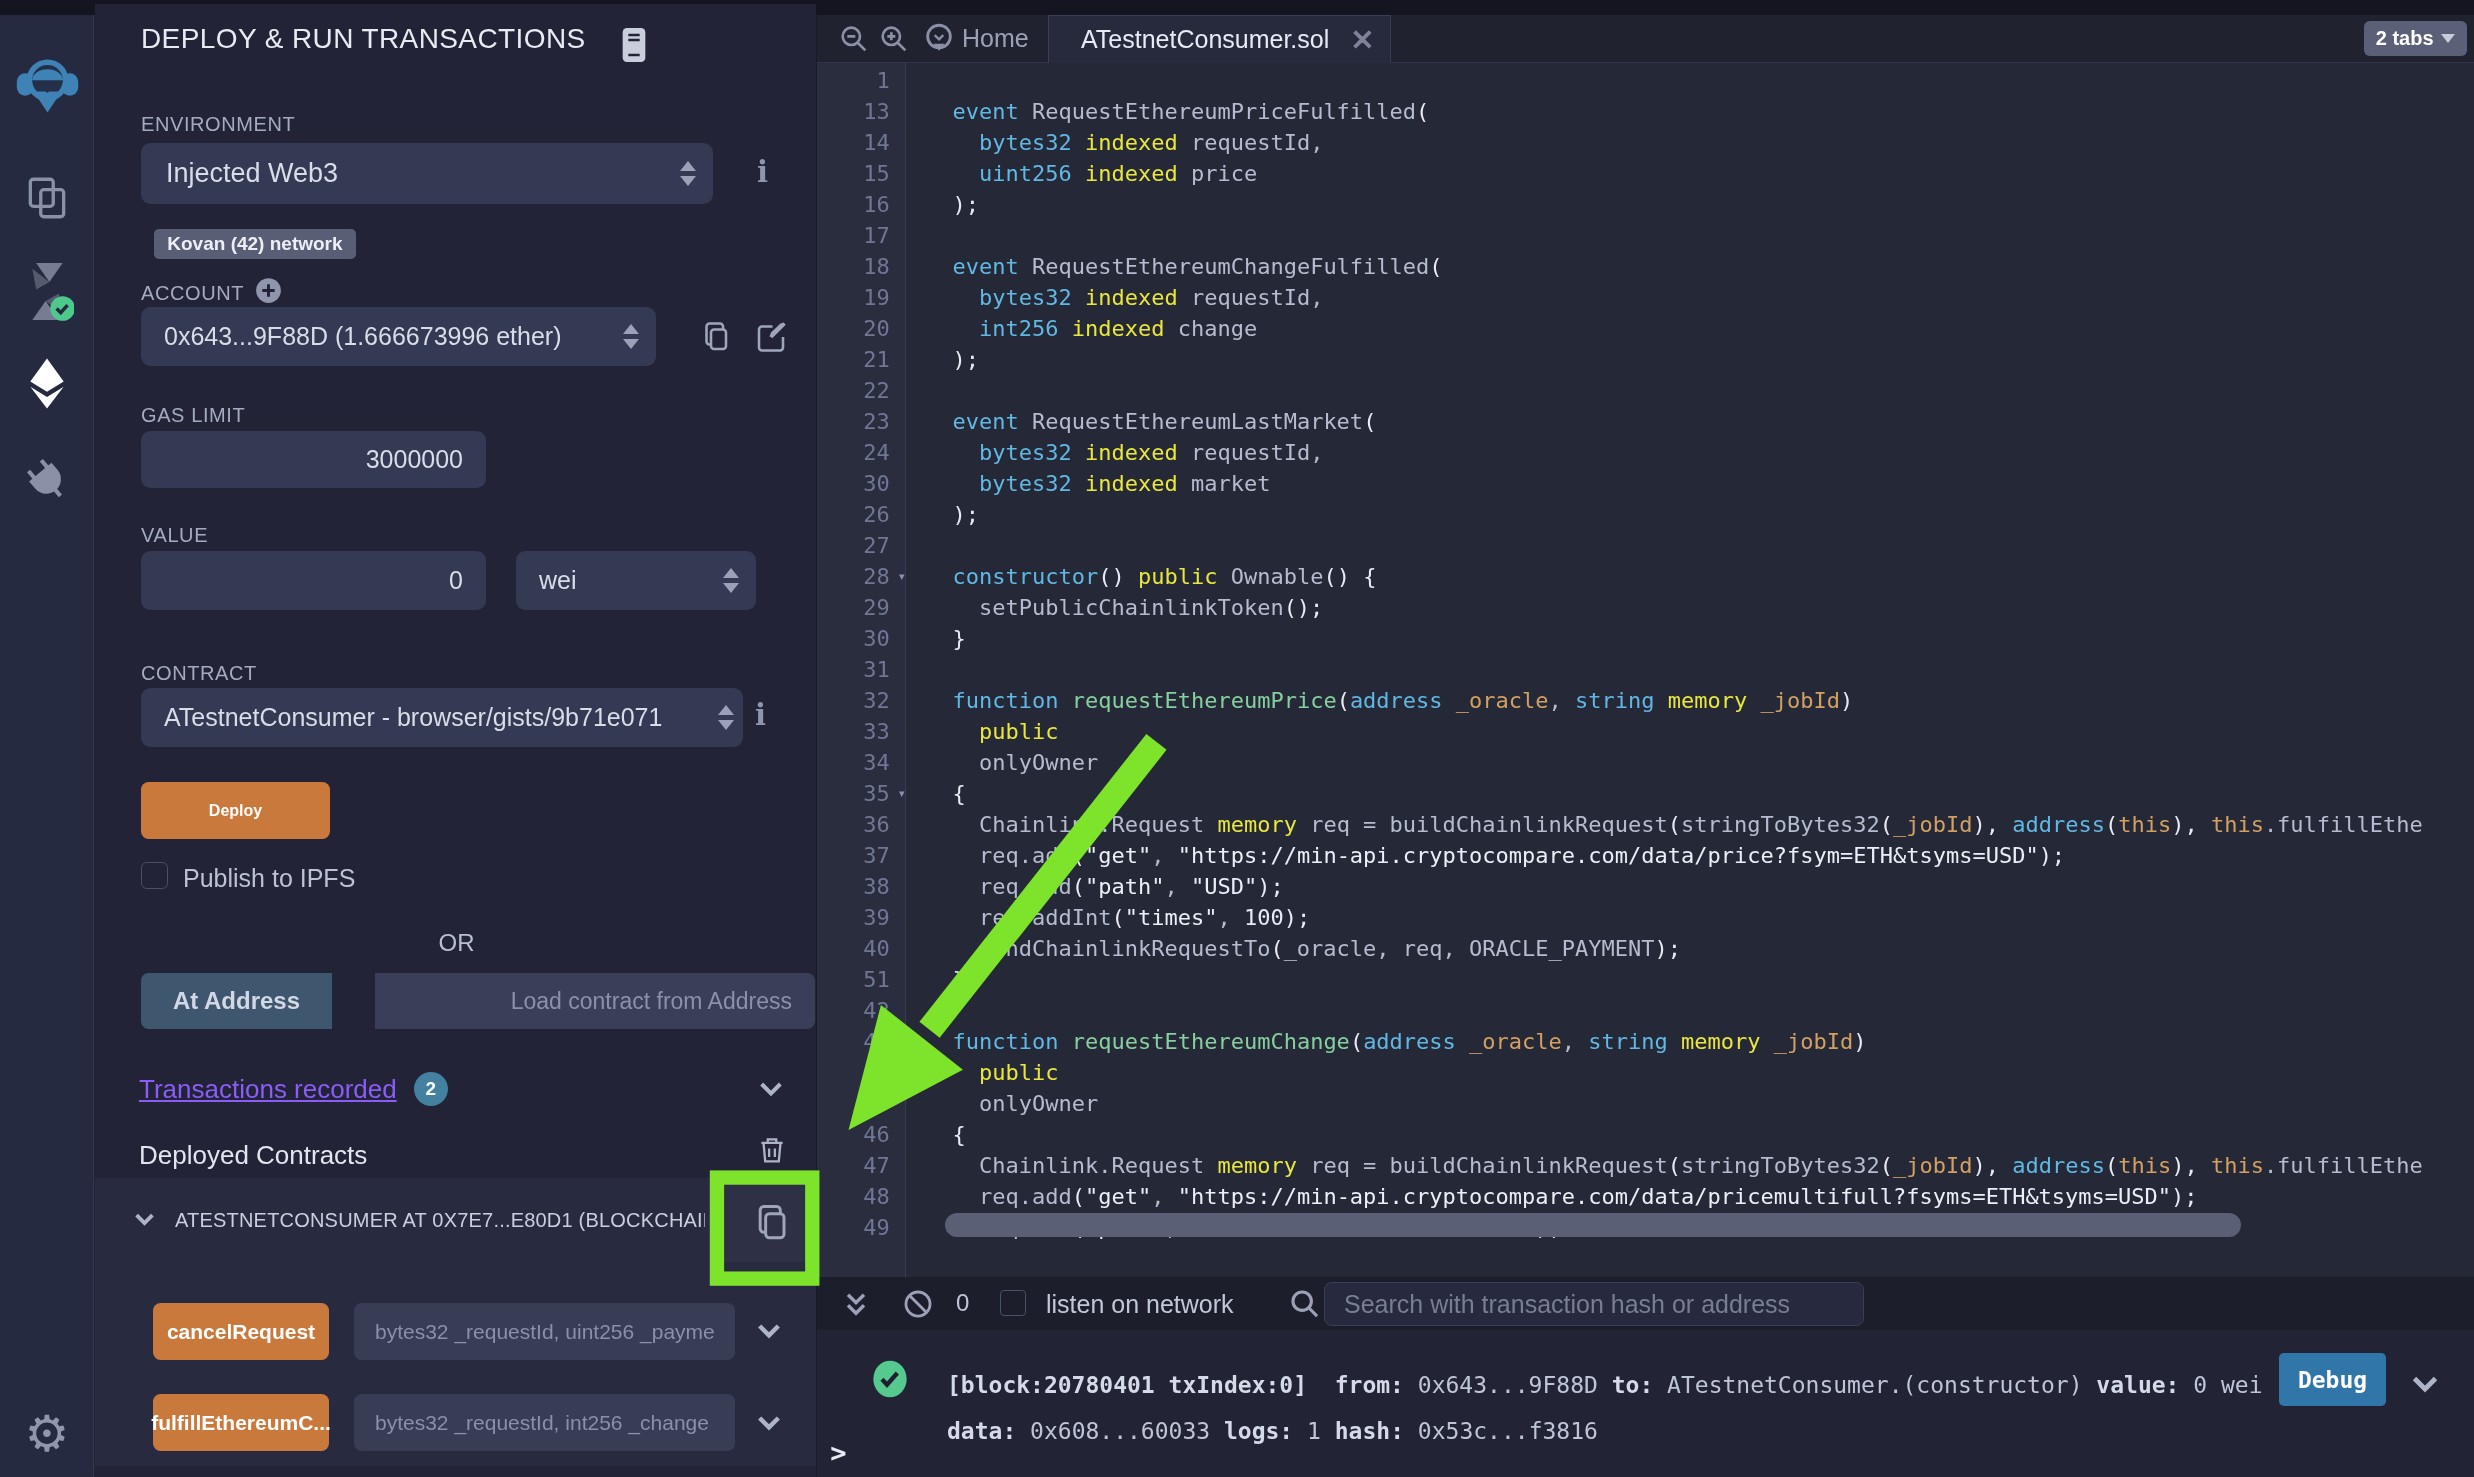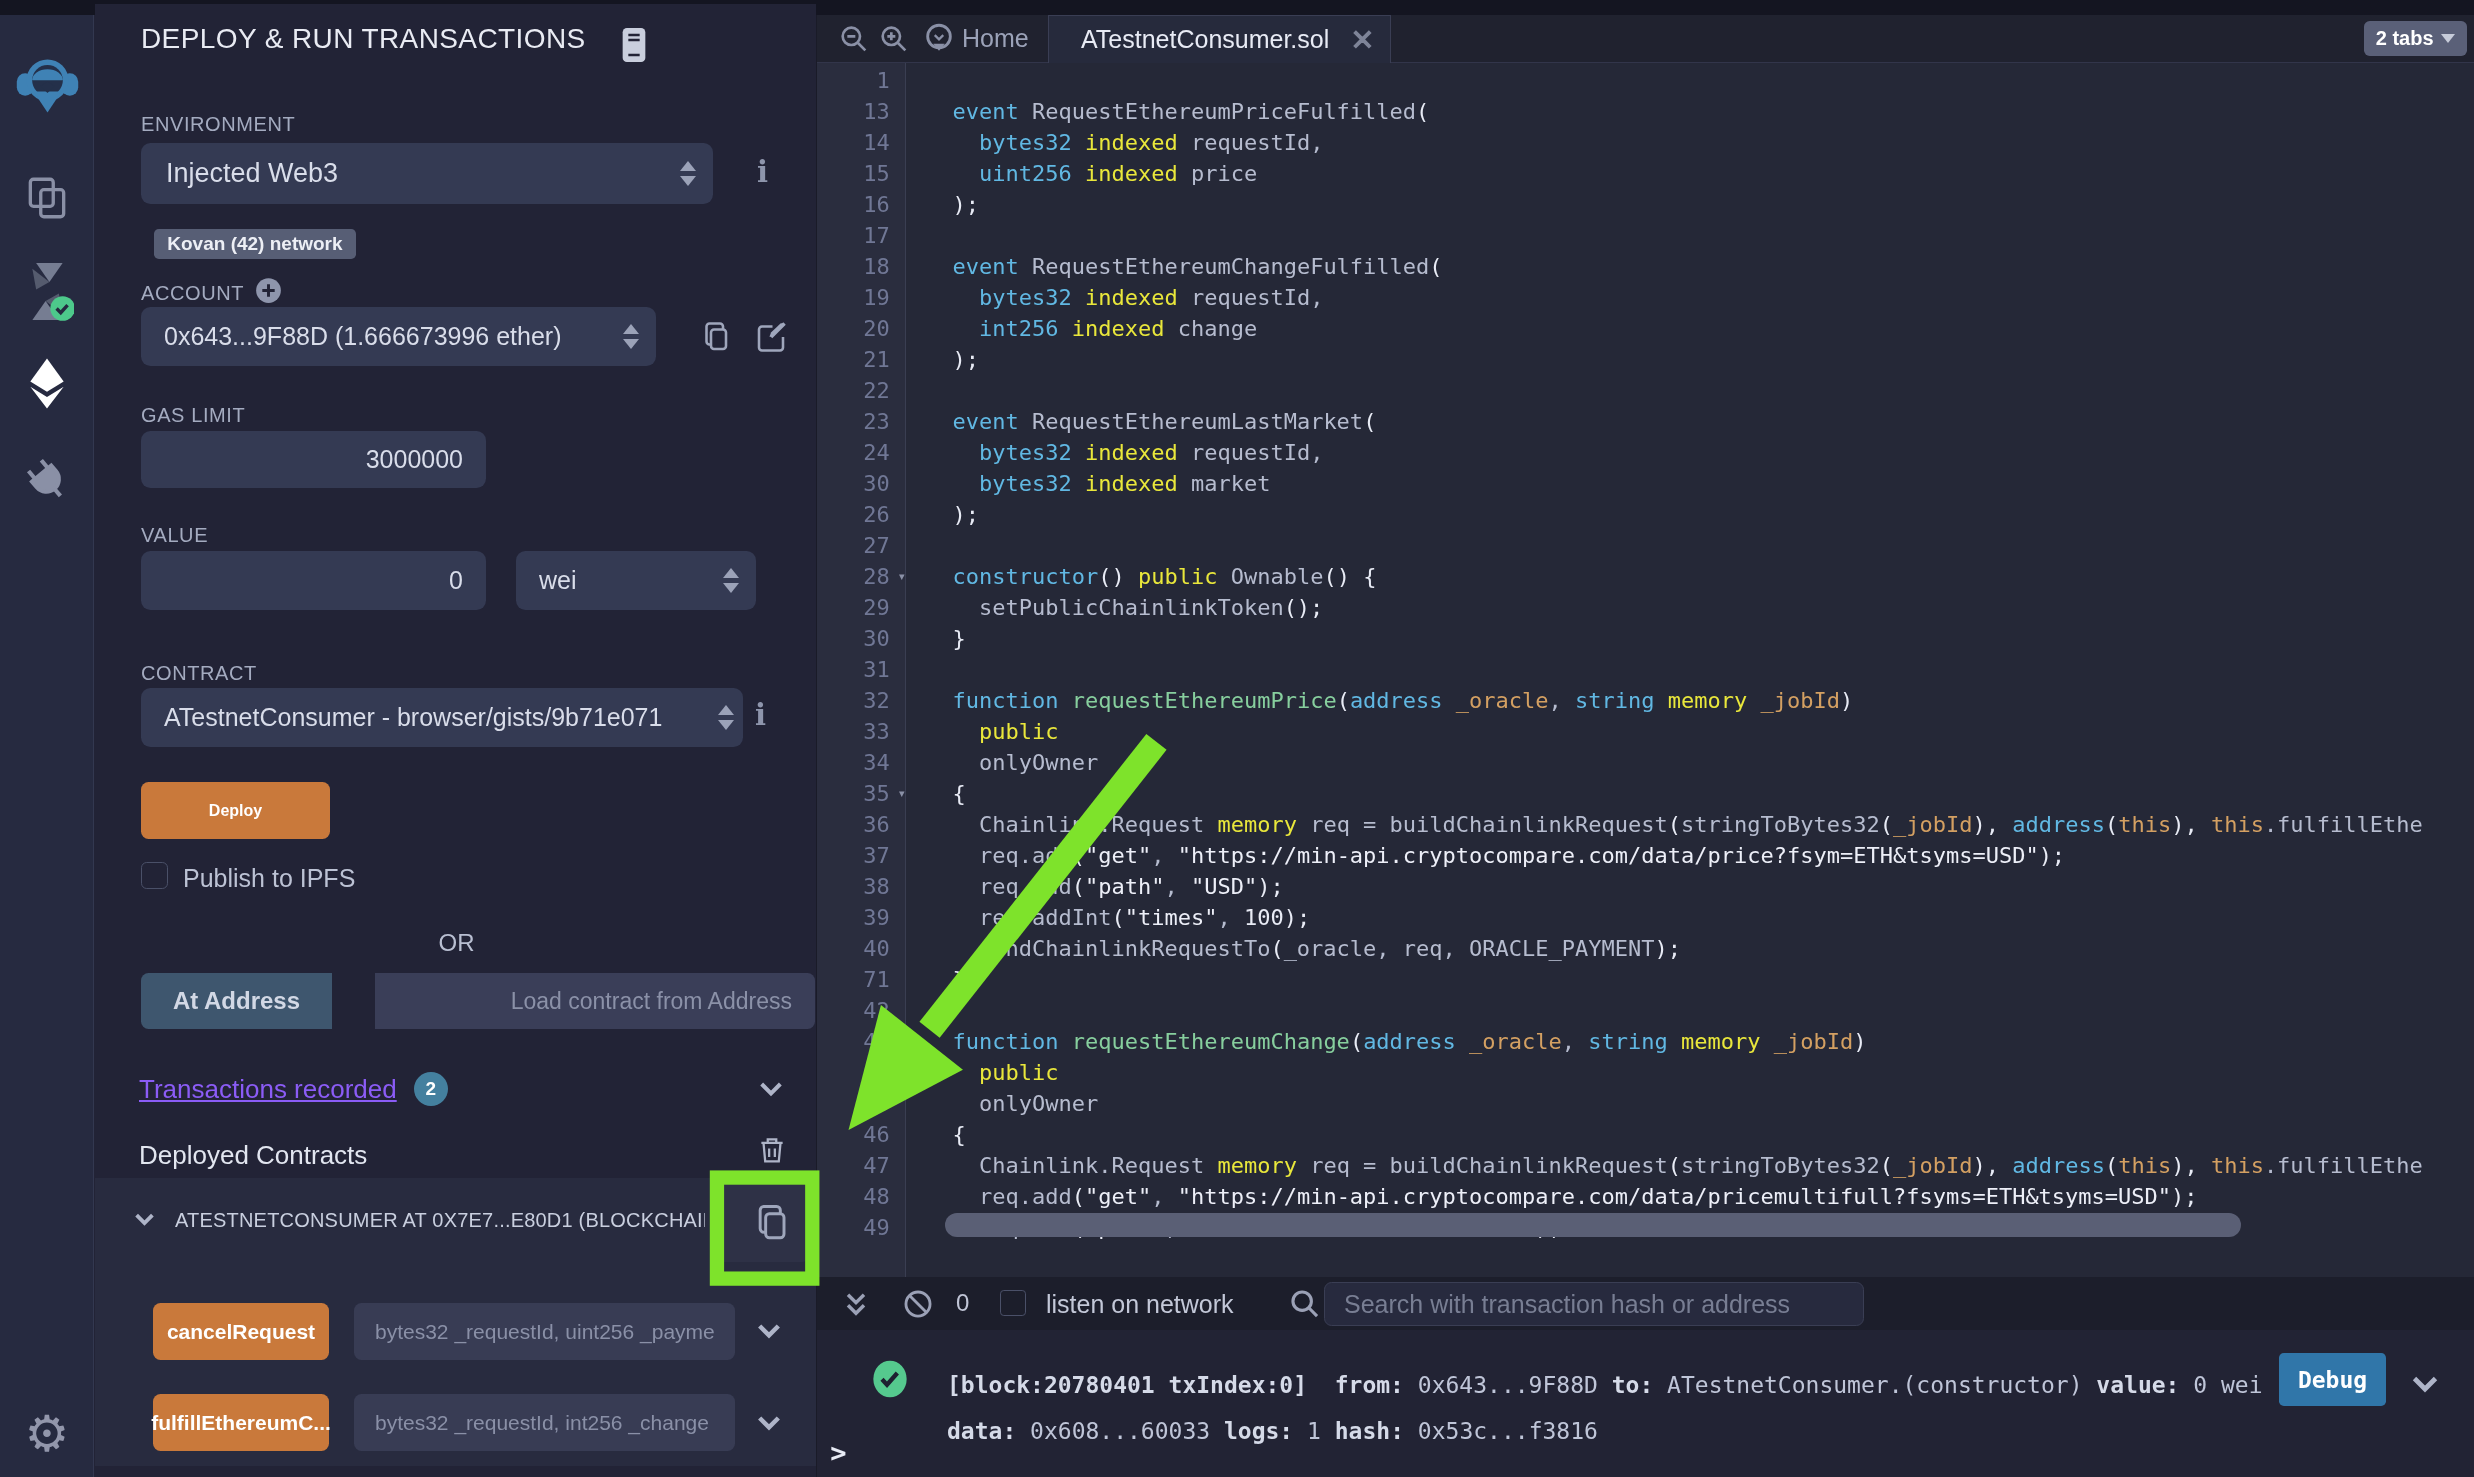--- a/index.html
+++ b/index.html
@@ -321,21 +321,21 @@
           <div class="cl"><span class="ln">31</span><span class="ct"></span></div>
           <div class="cl"><span class="ln">32</span><span class="ct"><span class="tk-i">  </span><span class="tk-k">function</span><span class="tk-i"> </span><span class="tk-f">requestEthereumPrice</span><span class="tk-b">(</span><span class="tk-t">address</span><span class="tk-i"> </span><span class="tk-v">_oracle</span><span class="tk-i">, </span><span class="tk-t">string</span><span class="tk-i"> </span><span class="tk-a">memory</span><span class="tk-i"> </span><span class="tk-v">_jobId</span><span class="tk-b">)</span></span></div>
           <div class="cl"><span class="ln">33</span><span class="ct"><span class="tk-i">    </span><span class="tk-a">public</span></span></div>
           <div class="cl"><span class="ln">34</span><span class="ct"><span class="tk-i">    </span><span class="tk-i">onlyOwner</span></span></div>
           <div class="cl"><span class="ln">35<span class="fold">▾</span></span><span class="ct"><span class="tk-b">  {</span></span></div>
           <div class="cl"><span class="ln">36</span><span class="ct"><span class="tk-i">    </span><span class="tk-i">Chainlink.Request</span><span class="tk-i"> </span><span class="tk-a">memory</span><span class="tk-i"> req = buildChainlinkRequest</span><span class="tk-b">(</span><span class="tk-i">stringToBytes32</span><span class="tk-b">(</span><span class="tk-v">_jobId</span><span class="tk-b">), </span><span class="tk-t">address</span><span class="tk-b">(</span><span class="tk-v">this</span><span class="tk-b">), </span><span class="tk-v">this</span><span class="tk-i">.fulfillEthe</span></span></div>
           <div class="cl"><span class="ln">37</span><span class="ct"><span class="tk-i">    req.add</span><span class="tk-b">(</span><span class="tk-s">"get"</span><span class="tk-i">, </span><span class="tk-s">"https://min-api.cryptocompare.com/data/price?fsym=ETH&amp;tsyms=USD"</span><span class="tk-b">);</span></span></div>
           <div class="cl"><span class="ln">38</span><span class="ct"><span class="tk-i">    req.add</span><span class="tk-b">(</span><span class="tk-s">"path"</span><span class="tk-i">, </span><span class="tk-s">"USD"</span><span class="tk-b">);</span></span></div>
           <div class="cl"><span class="ln">39</span><span class="ct"><span class="tk-i">    req.addInt</span><span class="tk-b">(</span><span class="tk-s">"times"</span><span class="tk-i">, </span><span class="tk-b">100</span><span class="tk-b">);</span></span></div>
           <div class="cl"><span class="ln">40</span><span class="ct"><span class="tk-i">    sendChainlinkRequestTo</span><span class="tk-b">(</span><span class="tk-i">_oracle, req, ORACLE_PAYMENT</span><span class="tk-b">);</span></span></div>
-          <div class="cl"><span class="ln">71</span><span class="ct"><span class="tk-b">  }</span></span></div>
+          <div class="cl"><span class="ln">51</span><span class="ct"><span class="tk-b">  }</span></span></div>
           <div class="cl"><span class="ln">42</span><span class="ct"></span></div>
           <div class="cl"><span class="ln">43</span><span class="ct"><span class="tk-i">  </span><span class="tk-k">function</span><span class="tk-i"> </span><span class="tk-f">requestEthereumChange</span><span class="tk-b">(</span><span class="tk-t">address</span><span class="tk-i"> </span><span class="tk-v">_oracle</span><span class="tk-i">, </span><span class="tk-t">string</span><span class="tk-i"> </span><span class="tk-a">memory</span><span class="tk-i"> </span><span class="tk-v">_jobId</span><span class="tk-b">)</span></span></div>
           <div class="cl"><span class="ln">44</span><span class="ct"><span class="tk-i">    </span><span class="tk-a">public</span></span></div>
           <div class="cl"><span class="ln">45</span><span class="ct"><span class="tk-i">    </span><span class="tk-i">onlyOwner</span></span></div>
           <div class="cl"><span class="ln">46</span><span class="ct"><span class="tk-b">  {</span></span></div>
           <div class="cl"><span class="ln">47</span><span class="ct"><span class="tk-i">    </span><span class="tk-i">Chainlink.Request</span><span class="tk-i"> </span><span class="tk-a">memory</span><span class="tk-i"> req = buildChainlinkRequest</span><span class="tk-b">(</span><span class="tk-i">stringToBytes32</span><span class="tk-b">(</span><span class="tk-v">_jobId</span><span class="tk-b">), </span><span class="tk-t">address</span><span class="tk-b">(</span><span class="tk-v">this</span><span class="tk-b">), </span><span class="tk-v">this</span><span class="tk-i">.fulfillEthe</span></span></div>
           <div class="cl"><span class="ln">48</span><span class="ct"><span class="tk-i">    req.add</span><span class="tk-b">(</span><span class="tk-s">"get"</span><span class="tk-i">, </span><span class="tk-s">"https://min-api.cryptocompare.com/data/pricemultifull?fsyms=ETH&amp;tsyms=USD"</span><span class="tk-b">);</span></span></div>
           <div class="cl"><span class="ln">49</span><span class="ct"><span class="tk-i">    req.add</span><span class="tk-b">(</span><span class="tk-s">"path"</span><span class="tk-i">, </span><span class="tk-s">"RAW.ETH.USD.CHANGEPCTDAY"</span><span class="tk-b">);</span></span></div>
         </div>
       <div id="hscroll"></div>

